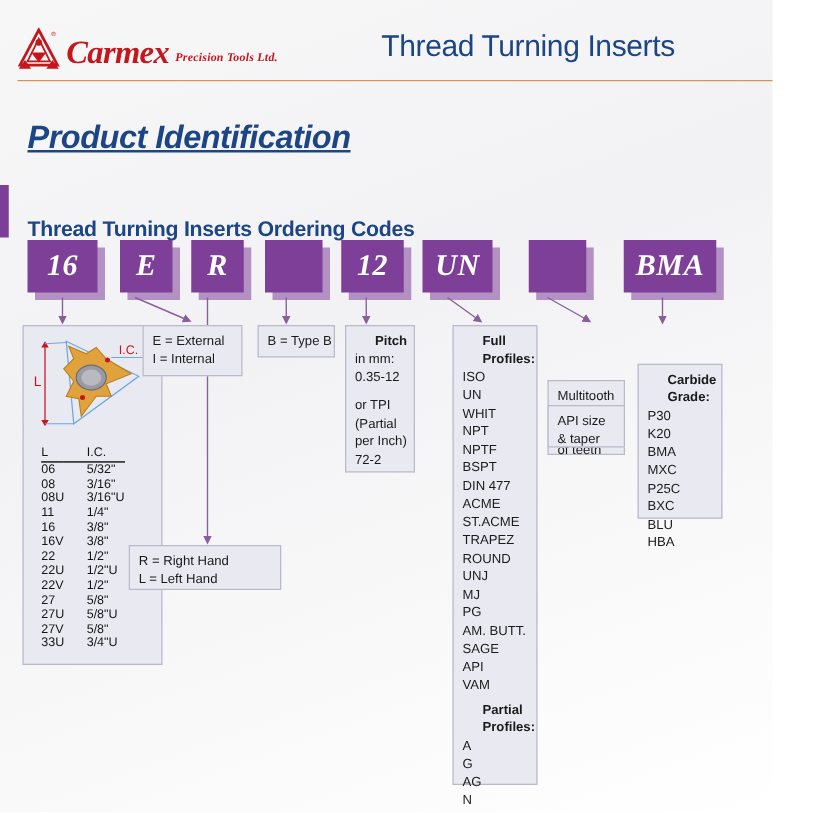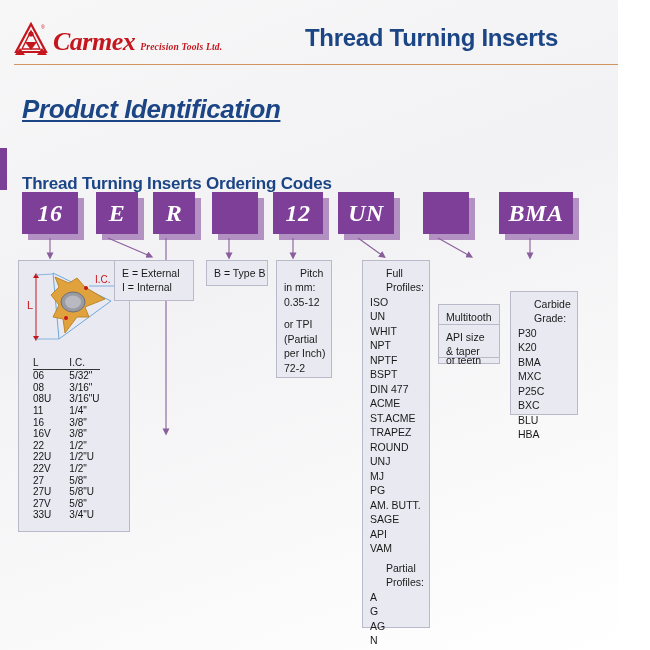--- a/index.html
+++ b/index.html
@@ -28,21 +28,21 @@
     font-style: italic; font-weight: bold; font-size: 26px;
     letter-spacing: -0.5px; line-height: 1; position: relative; top: -1px;
   }
   .logo-sub {
     color: #c4161c; font-family: "Liberation Serif", serif;
     font-style: italic; font-weight: bold; font-size: 9.5px;
     line-height: 1; position: relative; top: -4px; letter-spacing: 0.2px;
   }
   .header-title {
     position: absolute; left: 305px; top: 24px;
-    color: #1c4585; font-size: 24px; font-weight: bold;
+    color: #1c4585; font-size: 24px; font-weight: normal;
     letter-spacing: -0.3px;
   }
   .header-rule {
     position: absolute; left: 14px; top: 64px; width: 622px; height: 1px;
     background: #c4742f; opacity: .75;
   }
 
   
   .prod-title {
     position: absolute; left: 22px; top: 94px;
@@ -74,21 +74,21 @@
   #connectors { position: absolute; left: 0; top: 0; width: 650px; height: 650px; pointer-events: none; }
 
   
   .panel {
     position: absolute;
     background: #e9e9f1;
     border: 1px solid #b9b9c9;
     font-size: 10.5px; color: #1a1a1a; line-height: 1.38;
     padding: 5px 7px; box-sizing: border-box;
   }
-  .panel b, .panel .hd { font-weight: normal; display: block; padding-left: 16px; }
+  .panel b, .panel .hd { font-weight: bold; display: block; padding-left: 16px; }
   .panel .row { white-space: nowrap; }
   .panel .gap { height: 8px; }
 
   
   .fig-panel {
     position: absolute; left: 18px; top: 260px;
     width: 112px; height: 272px;
     background: #e9e9f1; border: 1px solid #b9b9c9; box-sizing: border-box;
   }
   .fig-art { position: relative; width: 112px; height: 92px; }
@@ -325,14 +325,18 @@
         <div class="row">K20</div>
         <div class="row">BMA</div>
         <div class="row">MXC</div>
         <div class="row">P25C</div>
         <div class="row">BXC</div>
         <div class="row">BLU</div>
         <div class="row">HBA</div>
       </div>
   </div>
 
+  <div class="panel rl-panel">
+    <div class="row">R = Right Hand</div>
+    <div class="row">L = Left Hand</div>
+  </div>
 
 </div>
 
 </body></html>

